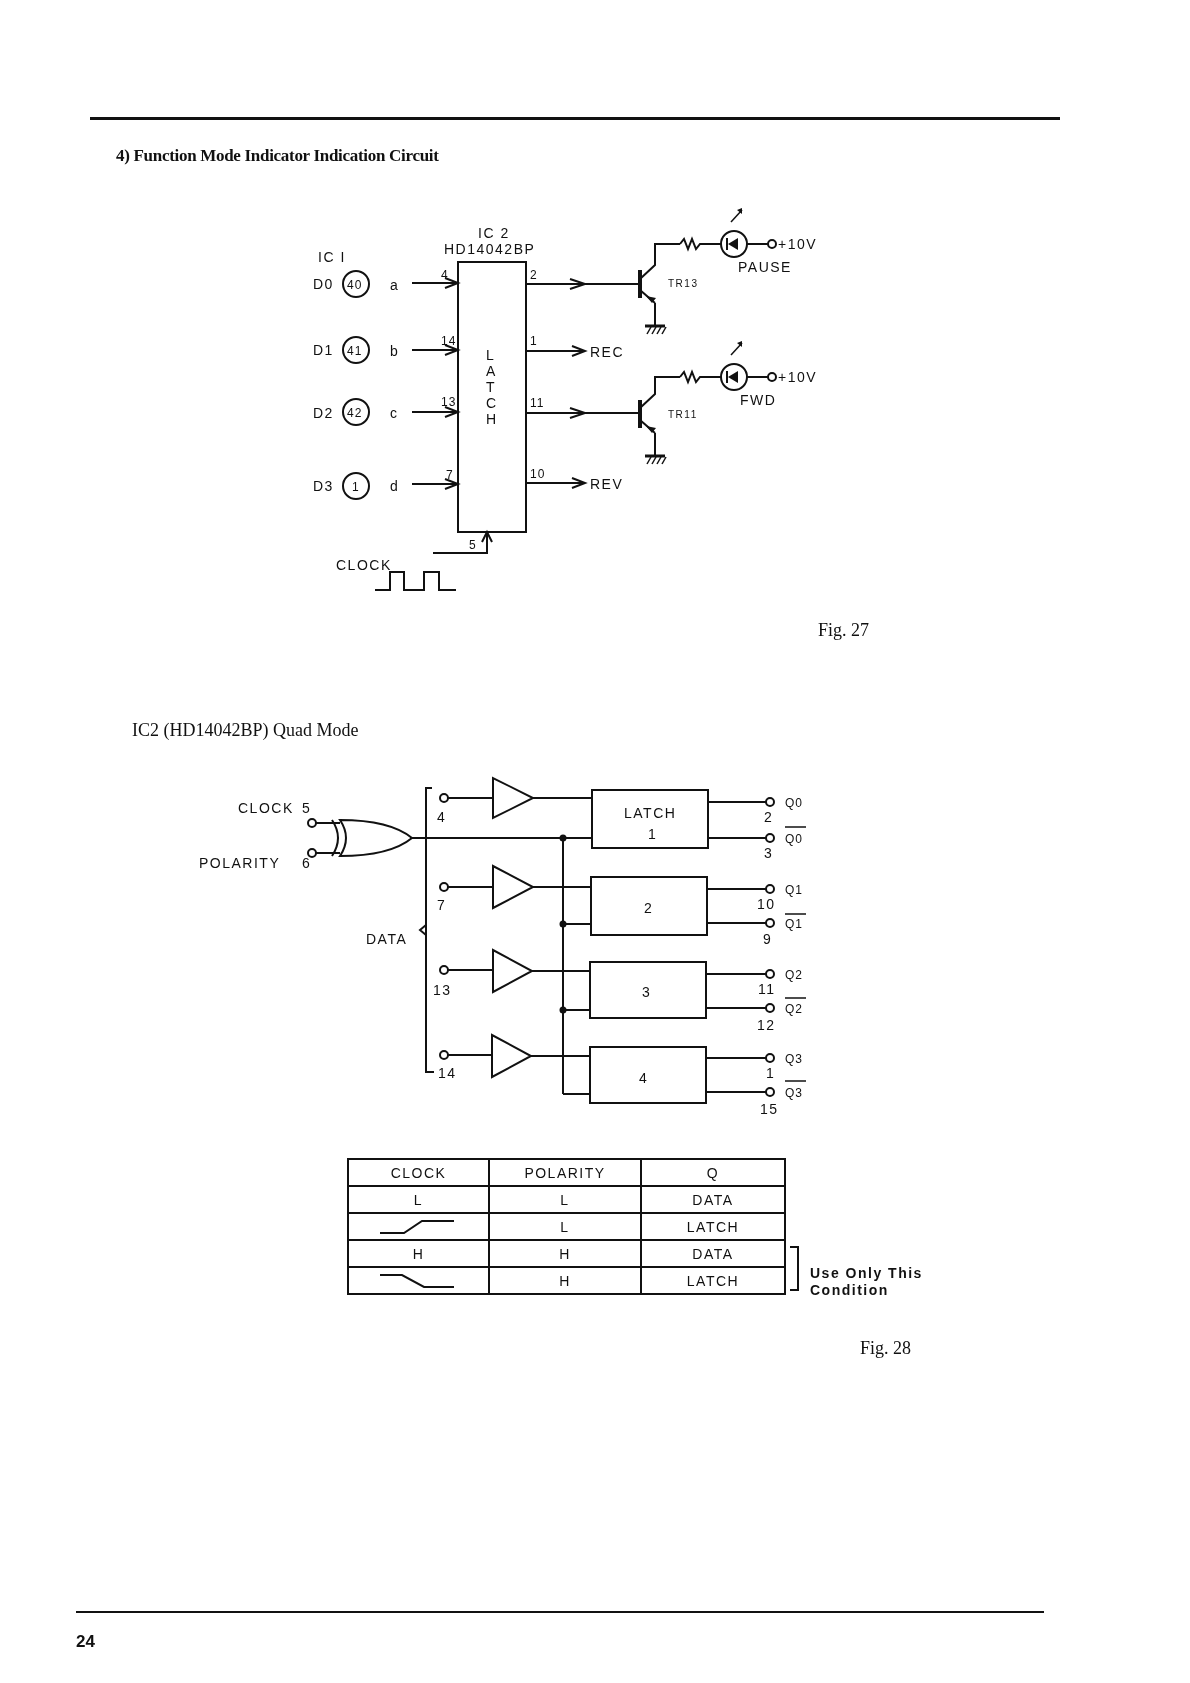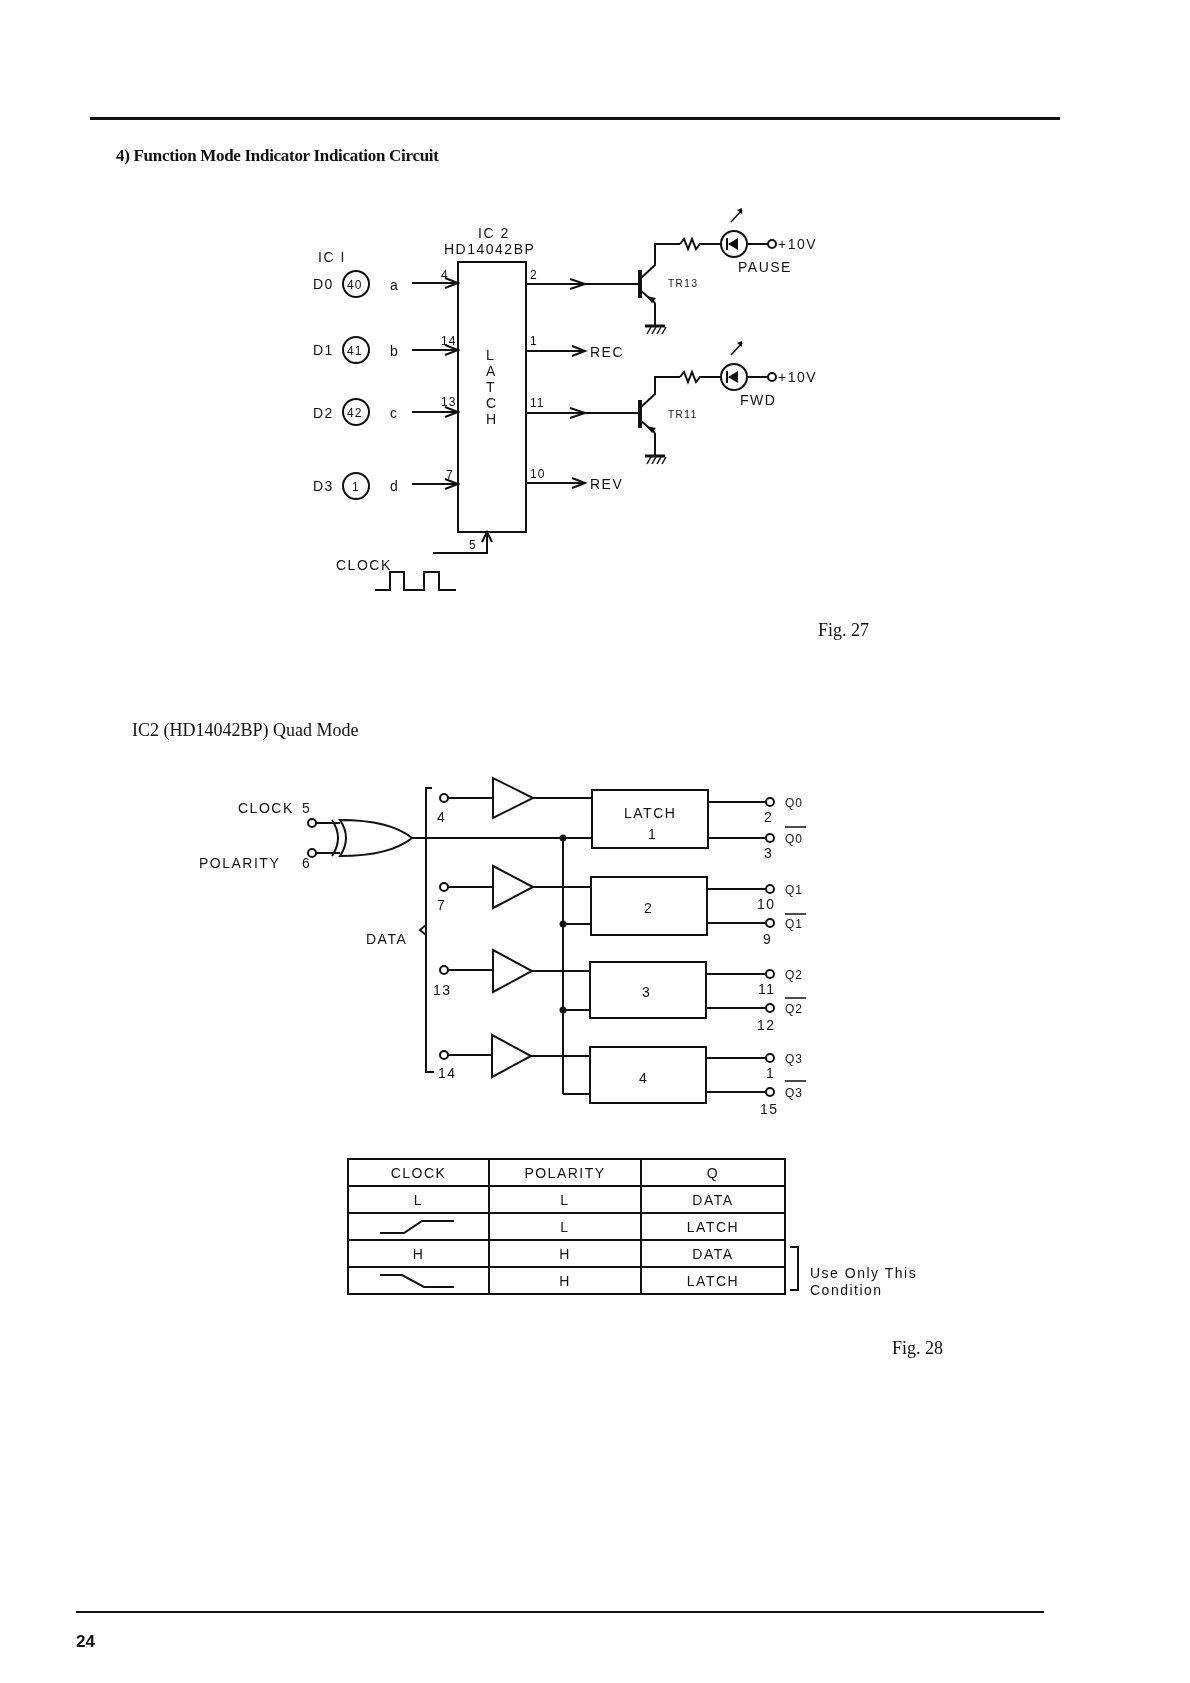--- a/index.html
+++ b/index.html
@@ -11,21 +11,21 @@
   .pagenum { position: absolute; left: 76px; top: 1632px; font-family: "Liberation Sans", sans-serif; font-weight: bold; font-size: 17px; text-align: right; }
   svg { position: absolute; left: 0; top: 0; }
   svg text { font-family: "Liberation Sans", sans-serif; fill: #111; }
   .lbl { font-size: 14px; letter-spacing: 1.5px; }
   .sm { font-size: 12px; letter-spacing: 1px; }
   .truth { position: absolute; left: 347px; top: 1158px; border-collapse: collapse; font-family: "Liberation Sans", sans-serif; font-size: 14px; letter-spacing: 1.5px; }
   .truth td, .truth th { border: 2px solid #111; height: 25px; text-align: center; font-weight: normal; padding: 0; }
   .truth .c1 { width: 139px; }
   .truth .c2 { width: 150px; }
   .truth .c3 { width: 142px; }
-  .note { position: absolute; left: 810px; top: 1265px; font-family: "Liberation Sans", sans-serif; font-size: 14px; letter-spacing: 1.5px; line-height: 17px; }
+  .note { position: absolute; left: 810px; top: 1265px; font-family: "Liberation Sans", sans-serif; font-size: 14px; letter-spacing: 1.5px; line-height: 17px; font-weight: bold; }
 </style>
 </head>
 <body>
 
 <div class="rule" style="left:90px; top:117px; width:970px; height:3px;"></div>
 <div class="rule" style="left:76px; top:1611px; width:968px; height:2px;"></div>
 
 <div class="heading">4) Function Mode Indicator Indication Circuit</div>
 
 <svg width="1190" height="700" viewBox="0 0 1190 700">
@@ -305,15 +305,15 @@
     <td>LATCH</td>
   </tr>
 </tbody>
   </table>
 
 <div class="note">
   <div>Use Only This</div>
   <div>Condition</div>
 </div>
 
-<div class="fig" style="left:892px; top:1338px;">Fig. 28</div>
+<div class="fig" style="left:860px; top:1338px;">Fig. 28</div>
 
 <div class="pagenum">24</div>
 
 </body></html>

